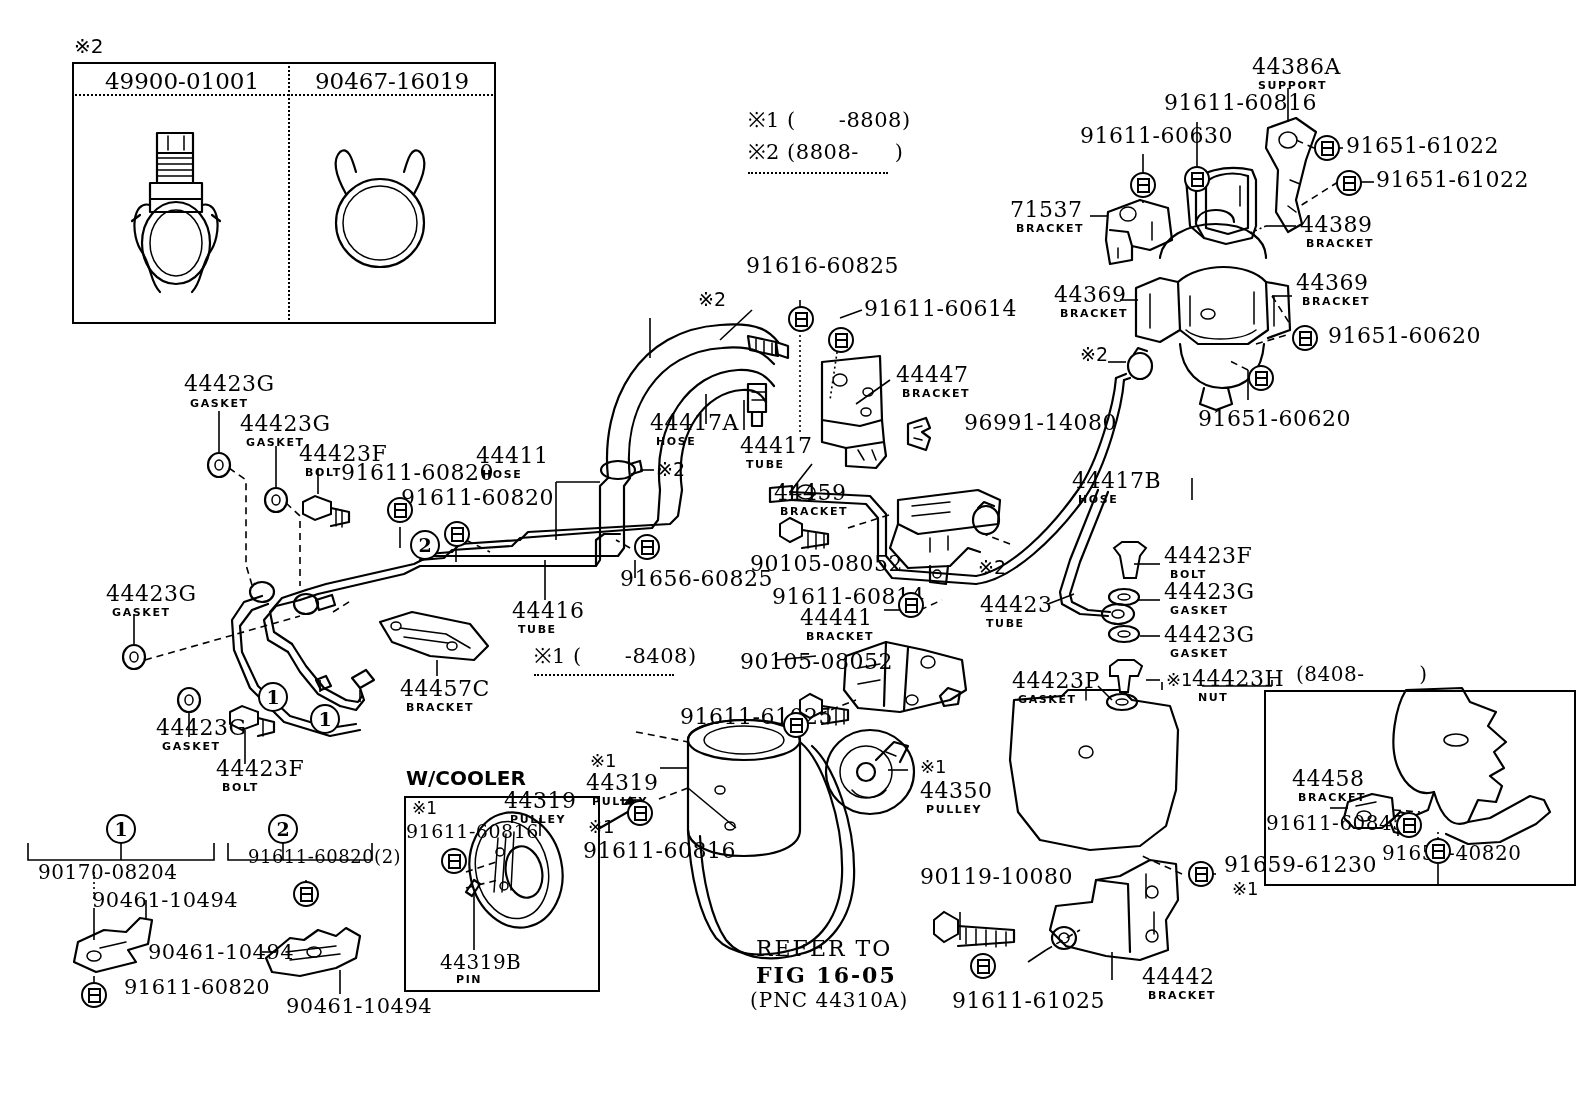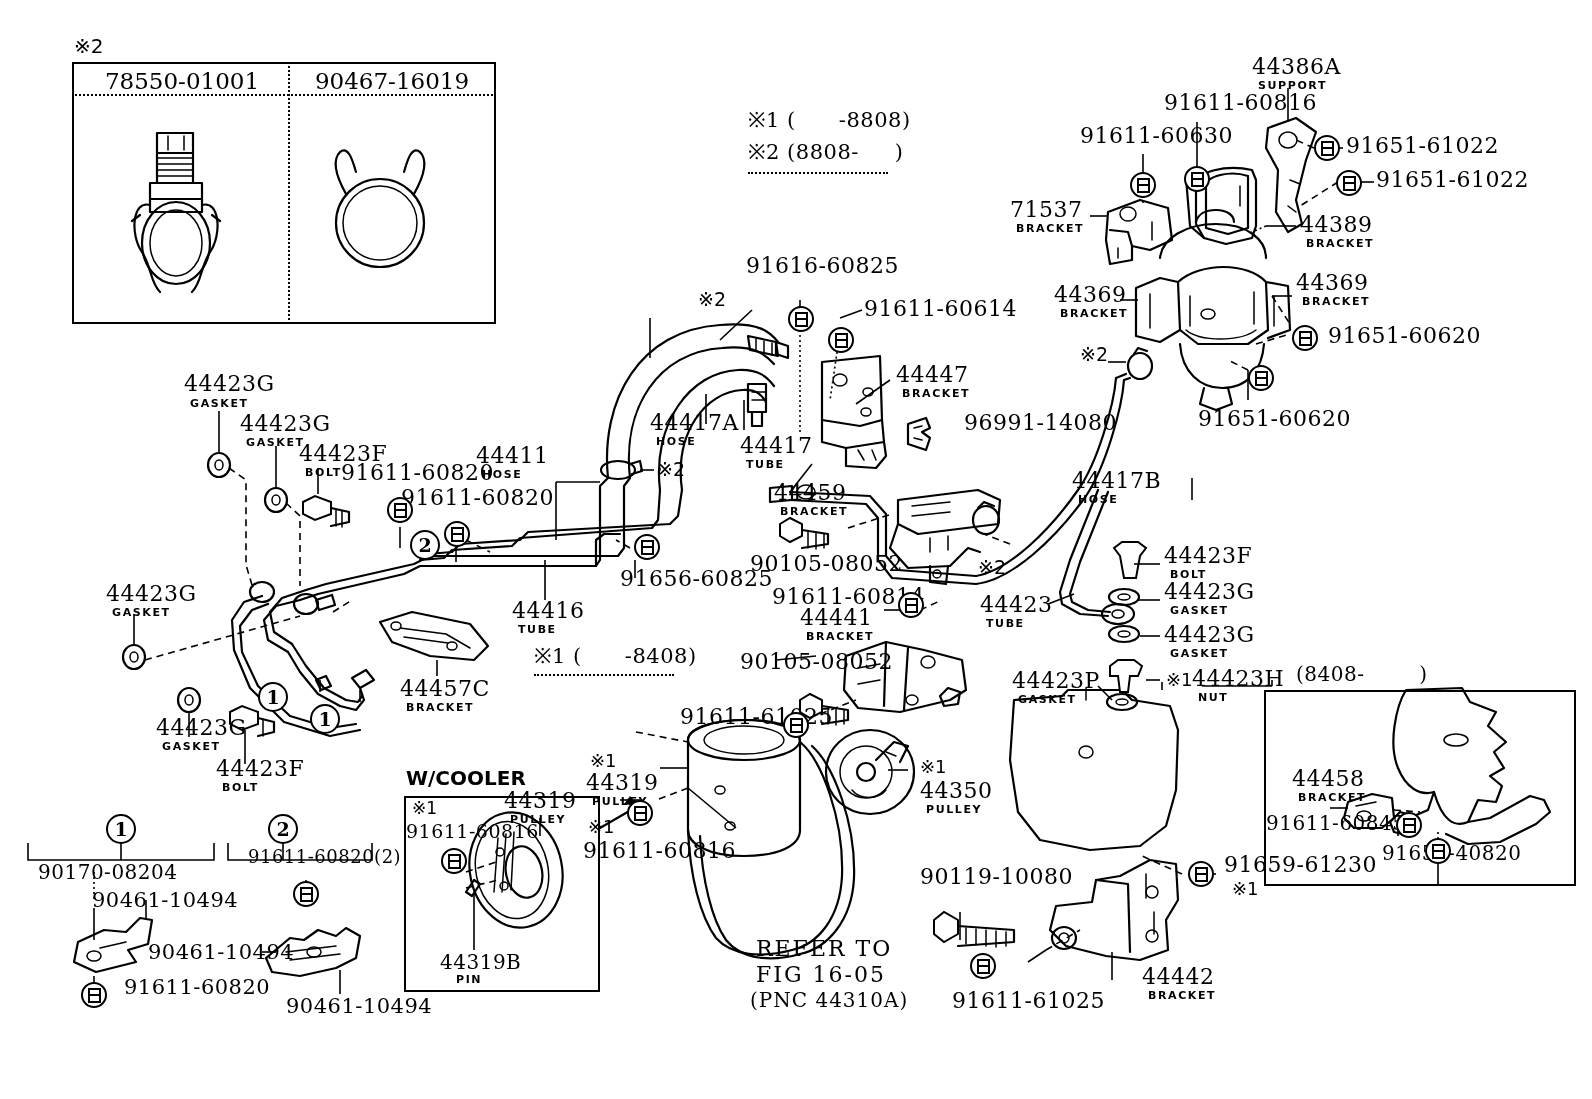--- a/index.html
+++ b/index.html
@@ -451,21 +451,21 @@
       <path class="lead" d="M640,470 L654,470"></path>
       <path class="dash" d="M1010,544 L984,534"></path>
     </g>
 
   </svg>
 
   <div class="star" style="left:74px;top:36px;">※2</div>
   <div class="box" style="left:72px;top:62px;width:424px;height:262px;"></div>
   <div class="hline" style="left:72px;top:94px;width:424px;border-bottom:2px dotted #000;height:0;background:none;"></div>
   <div class="vline" style="left:288px;top:62px;height:262px;background:none;border-left:2px dotted #000;width:0;"></div>
-  <div class="hdrcell" style="left:78px;top:68px;width:208px;">78550-01001</div>
+  <div class="hdrcell" style="left:78px;top:68px;width:208px;">49900-01001</div>
   <div class="hdrcell" style="left:292px;top:68px;width:200px;">90467-16019</div>
 
   <div class="lbl" style="left:748px;top:110px;font-size:21px;">※1 (      -8808)</div>
   <div class="lbl" style="left:748px;top:142px;font-size:21px;">※2 (8808-     )</div>
   <div class="ul" style="left:748px;top:172px;width:140px;"></div>
 
   <div class="lbl" style="left:534px;top:646px;font-size:21px;">※1 (      -8408)</div>
   <div class="ul" style="left:534px;top:674px;width:140px;"></div>
 
   <div class="lbl" style="left:184px;top:373px;">44423G</div>
@@ -584,21 +584,21 @@
   <div class="lbl" style="left:920px;top:866px;">90119-10080</div>
   <div class="lbl" style="left:1224px;top:854px;">91659-61230</div>
   <div class="star" style="left:1232px;top:880px;font-size:18px;">※1</div>
 
   <div class="lbl" style="left:1142px;top:966px;">44442</div>
   <div class="sub" style="left:1148px;top:990px;">BRACKET</div>
 
   <div class="lbl" style="left:952px;top:990px;">91611-61025</div>
 
   <div class="lbl" style="left:756px;top:938px;letter-spacing:2px;">REFER TO</div>
-  <div class="lbl" style="left:756px;top:964px;letter-spacing:2px;">FIG 16-05</div>
+  <div class="lbl" style="left:756px;top:964px;letter-spacing:2px;font-weight:bold;">FIG 16-05</div>
   <div class="lbl" style="left:750px;top:990px;letter-spacing:1px;font-size:20px;">(PNC 44310A)</div>
 
   <div class="lbl" style="left:406px;top:768px;font-size:20px;font-family:'DejaVu Sans','Liberation Sans',sans-serif;font-weight:bold;letter-spacing:0px;">W/COOLER</div>
   <div class="box" style="left:404px;top:796px;width:196px;height:196px;"></div>
   <div class="star" style="left:412px;top:800px;font-size:17px;">※1</div>
   <div class="lbl" style="left:406px;top:822px;font-size:19px;">91611-60816</div>
   <div class="lbl" style="left:504px;top:790px;">44319</div>
   <div class="sub" style="left:510px;top:814px;">PULLEY</div>
   <div class="lbl" style="left:440px;top:952px;font-size:20px;">44319B</div>
   <div class="sub" style="left:456px;top:974px;">PIN</div>

